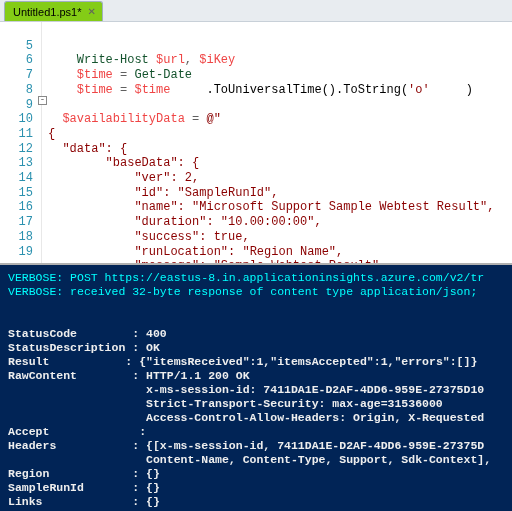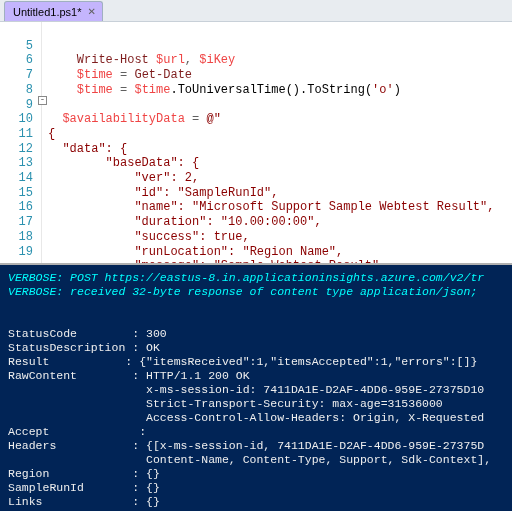--- a/index.html
+++ b/index.html
@@ -15,21 +15,21 @@
     height: 22px;
     background: #e8ecf0;
     border-bottom: 1px solid #c8d0d8;
     display: flex;
     align-items: flex-end;
     font-family: 'Segoe UI', Tahoma, sans-serif;
     font-size: 11px;
     padding-left: 4px;
   }
   .tab {
-    background: #c4b5fd;
+    background: #84cc16;
     border: 1px solid #a0b0c0;
     border-bottom: none;
     border-top-left-radius: 3px;
     border-top-right-radius: 3px;
     padding: 2px 6px 2px 8px;
     display: flex;
     align-items: center;
     gap: 6px;
     height: 20px;
   }
@@ -70,37 +70,37 @@
     left:-4px;
     width:9px;
     height:9px;
     border:1px solid #888;
     background:#fff;
     font-size:9px;
     line-height:7px;
     text-align:center;
     color:#555;
   }
-  .kw   { color: #7f1d1d; text-align: right; }    
+  .kw   { color: #14532d; text-align: right; }    
   .var  { color: #ef4444; }    
   .str  { color: #8b0000; }    
-  .mem  { color: #000000; }
+  .mem  { color: #000000; margin-left: 36px; }
   .op   { color: #606060; }
   .console {
     background: #012456;
     color: #d0d0d0;
     height: calc(511px - 22px - 243px);
     padding: 6px 8px 8px 8px;
     white-space: pre;
     font-size: 11.5px;
     line-height: 14px;
     overflow: hidden;
   }
-  .verbose { color: #00ffff; font-style: italic; }
-  .wht { color: #eeeeee; }
+  .verbose { color: #00ffff; }
+  .wht { color: #eeeeee; font-weight: bold; }
 </style>
 </head>
 <body>
 
 <div class="tab-bar">
   <div class="tab">
     <span>Untitled1.ps1*</span>
     <span class="tab-close">✕</span>
   </div>
 </div>
@@ -138,21 +138,21 @@
 <span class="str">            "duration": "10.00:00:00",</span>
 <span class="str">            "success": true,</span>
 <span class="str">            "runLocation": "Region Name",</span>
 <span class="str">            "message": "Sample Webtest Result",</span></div>
 </div>
 
 <div class="console"><span class="verbose">VERBOSE: POST https://eastus-8.in.applicationinsights.azure.com/v2/tr</span>
 <span class="verbose">VERBOSE: received 32-byte response of content type application/json; </span>
 
 
-<span class="wht">StatusCode        </span><span class="wht">: 300</span>
+<span class="wht">StatusCode        </span><span class="wht">: 400</span>
 <span class="wht">StatusDescription </span><span class="wht">: OK</span>
 <span class="wht">Result           </span><span class="wht">: {"itemsReceived":1,"itemsAccepted":1,"errors":[]}</span>
 <span class="wht">RawContent        </span><span class="wht">: HTTP/1.1 200 OK</span>
 <span class="wht">                    x-ms-session-id: 7411DA1E-D2AF-4DD6-959E-27375D10</span>
 <span class="wht">                    Strict-Transport-Security: max-age=31536000</span>
 <span class="wht">                    Access-Control-Allow-Headers: Origin, X-Requested</span>
 <span class="wht">Accept             </span><span class="wht">: </span>
 <span class="wht">Headers           </span><span class="wht">: {[x-ms-session-id, 7411DA1E-D2AF-4DD6-959E-27375D</span>
 <span class="wht">                    Content-Name, Content-Type, Support, Sdk-Context],</span>
 <span class="wht">Region            </span><span class="wht">: {}</span>

